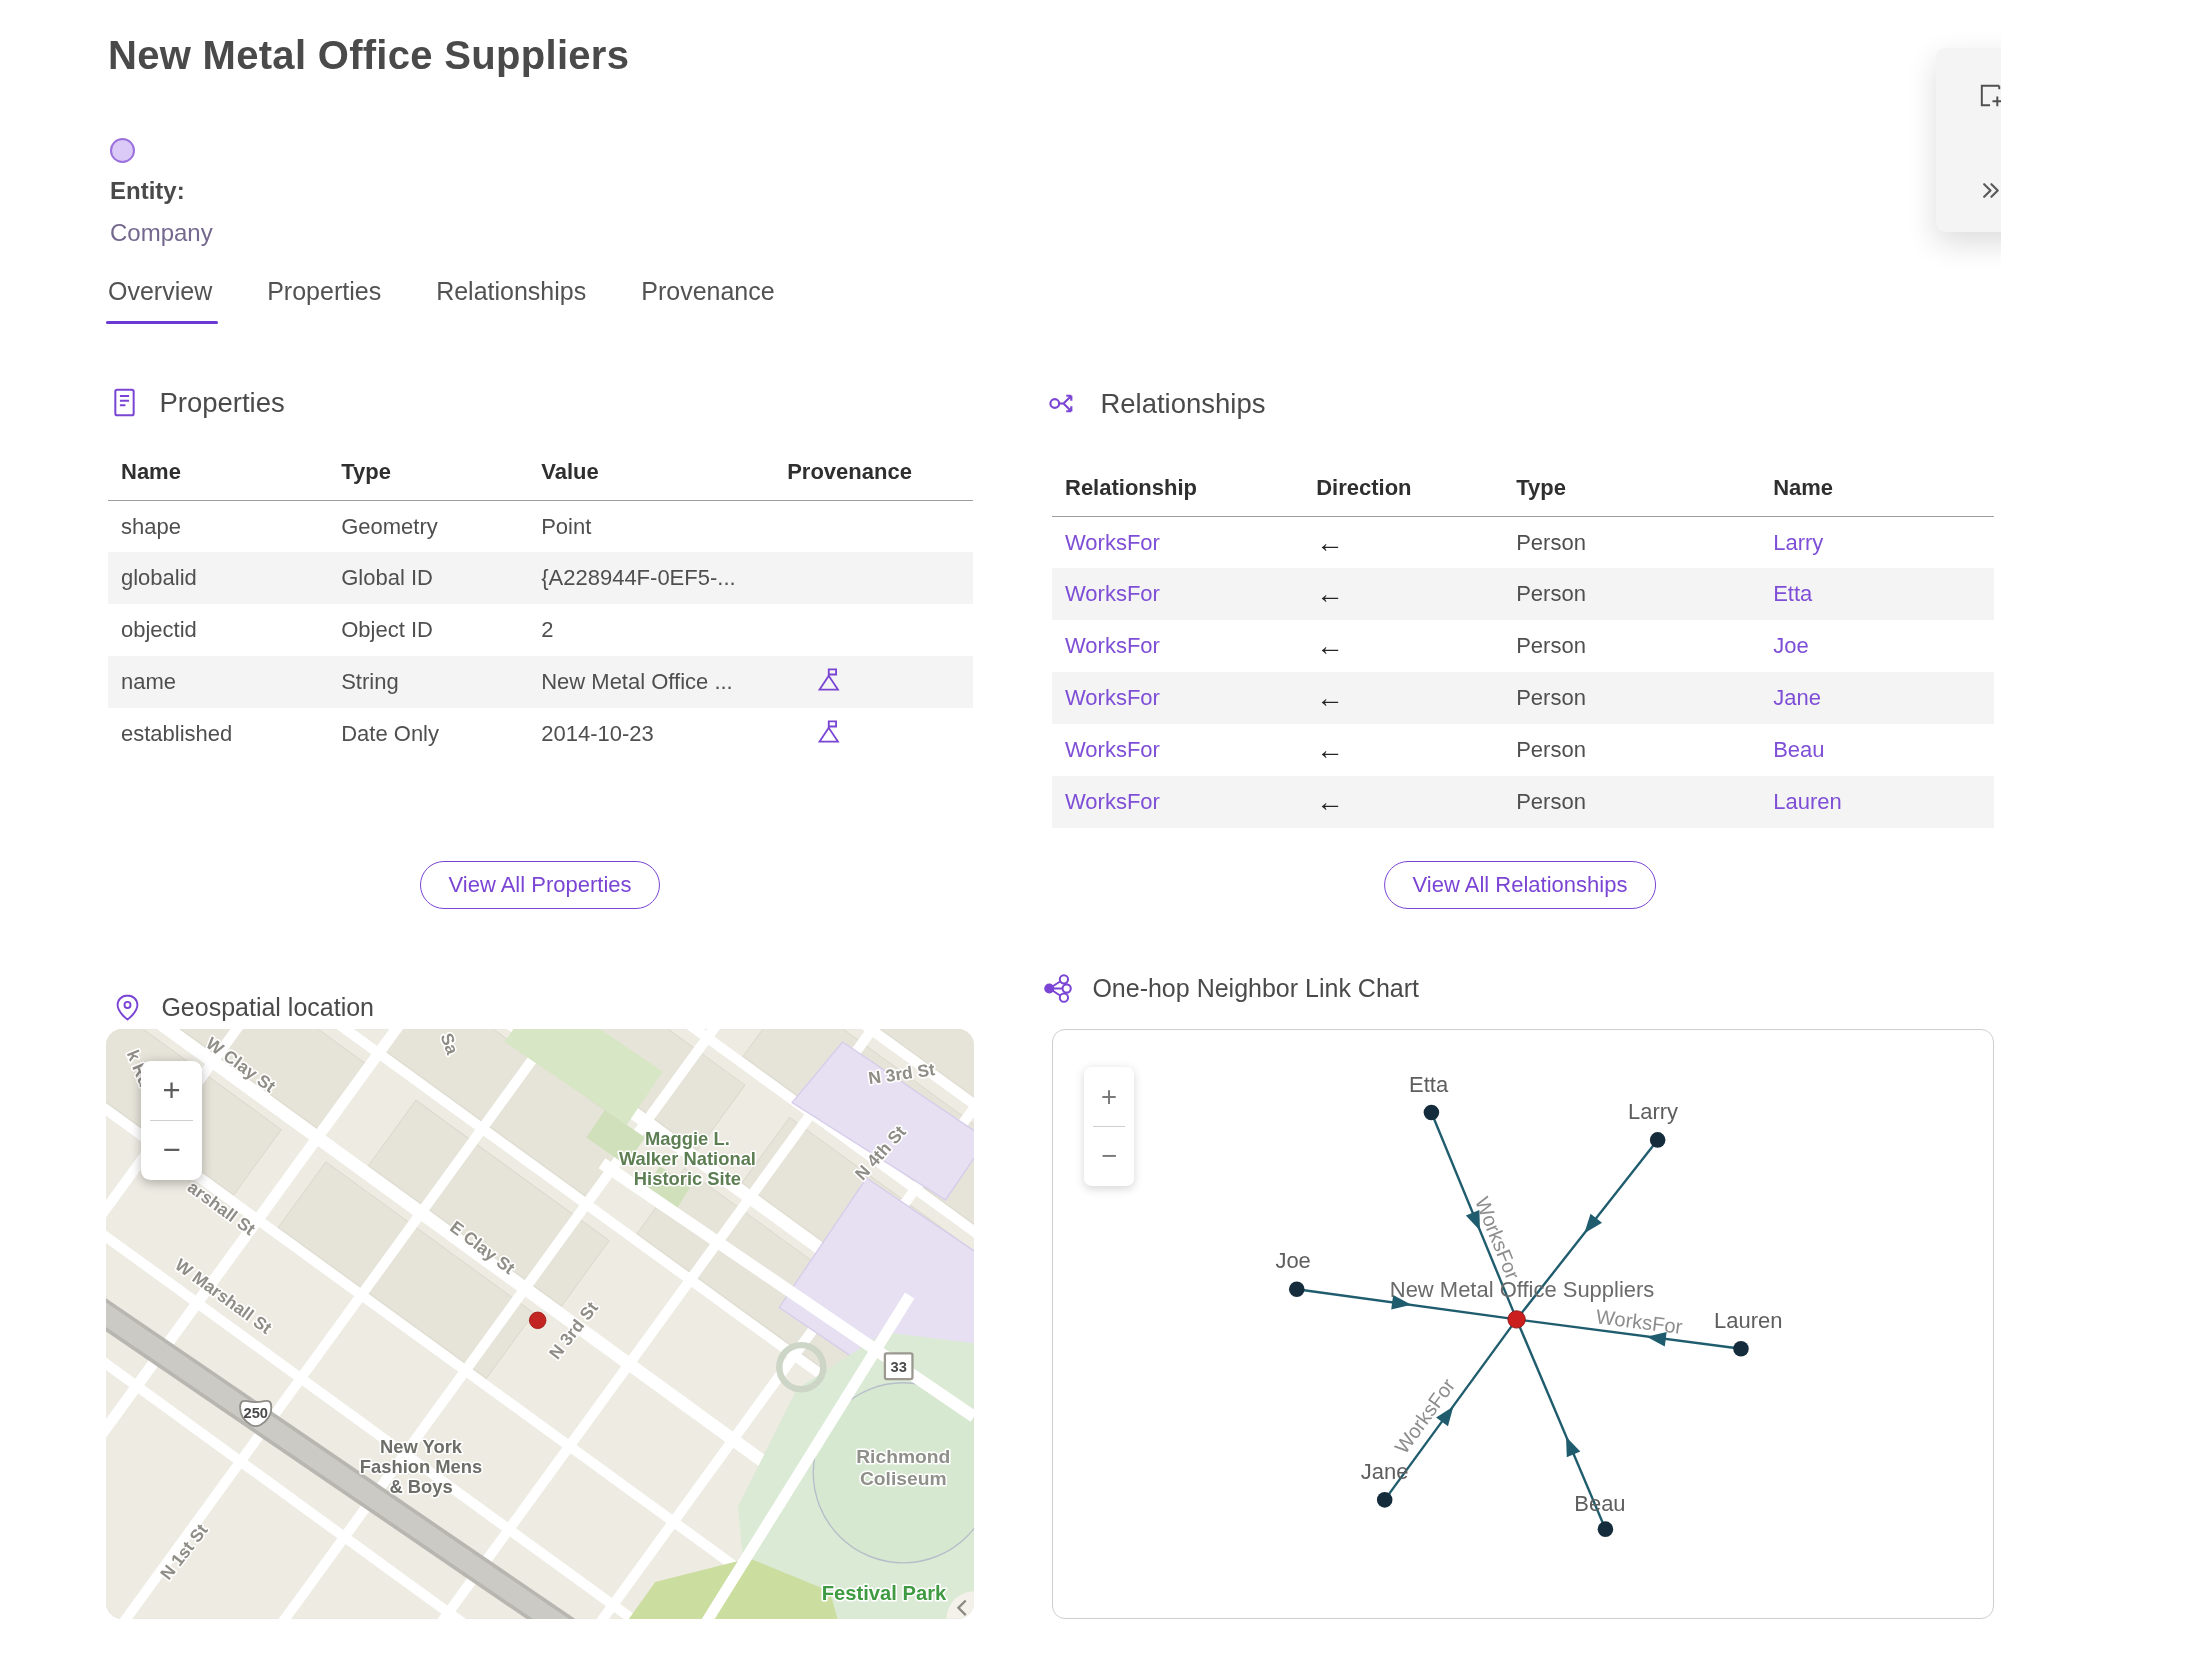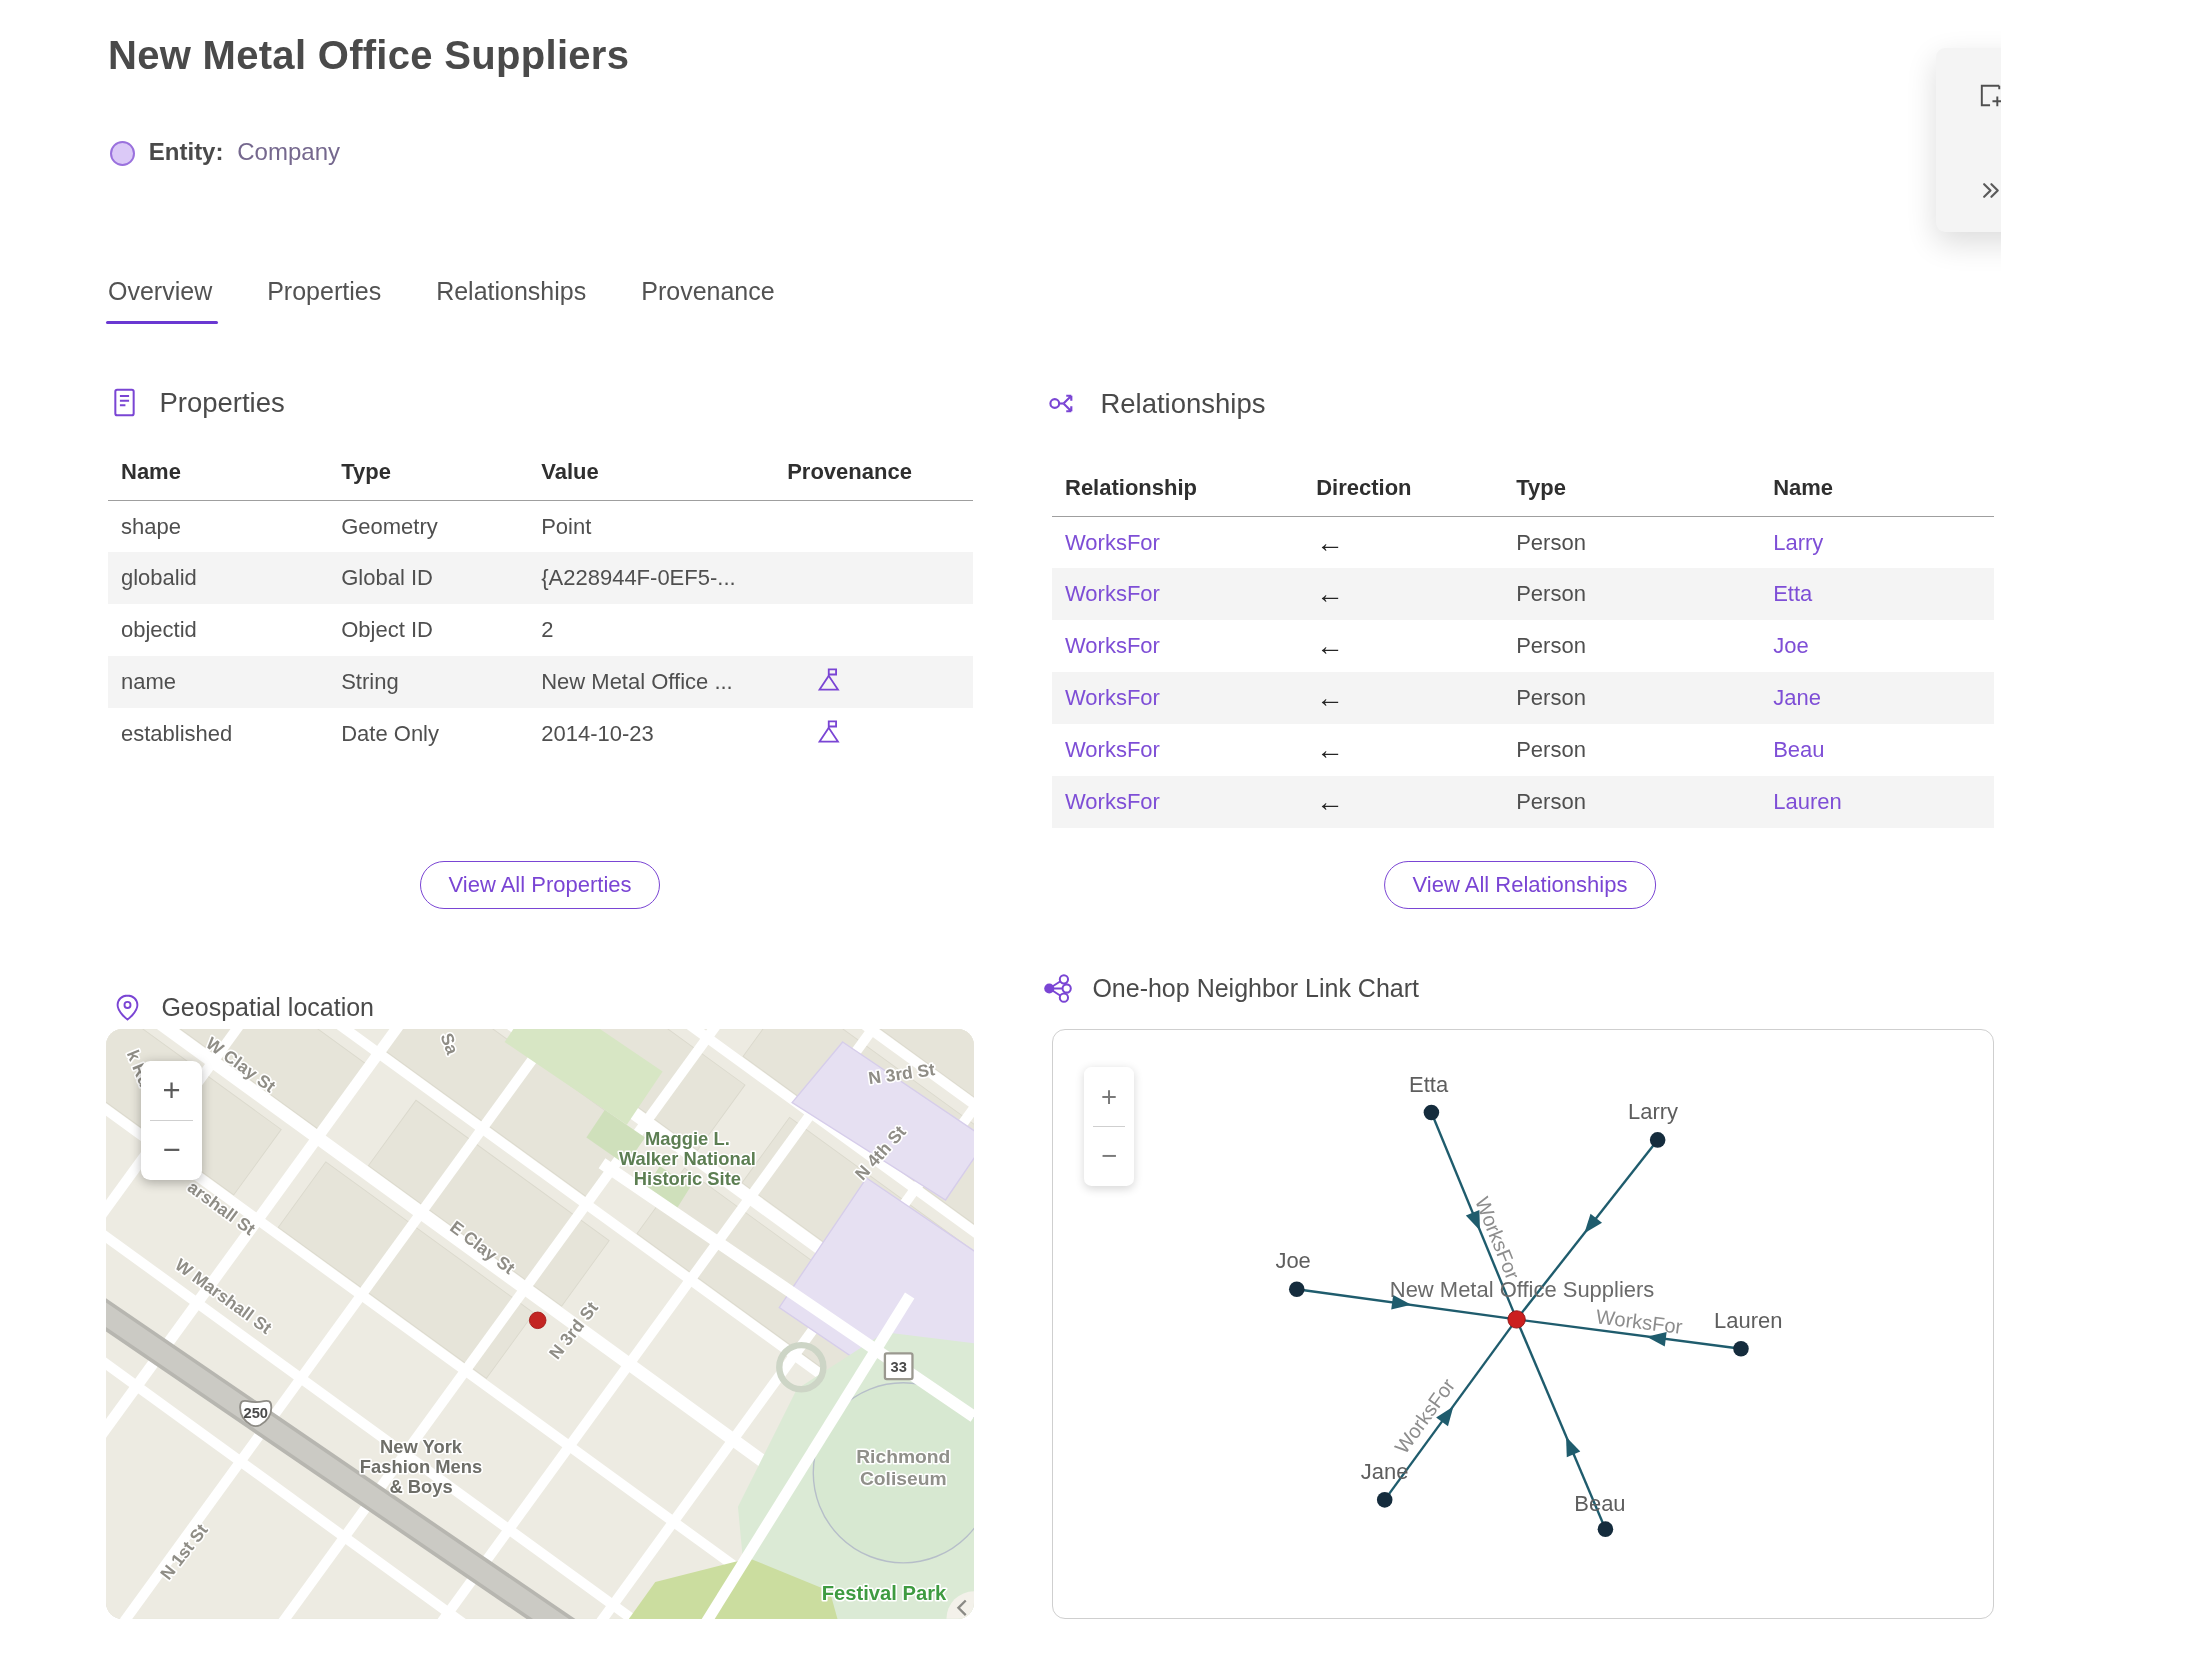--- a/index.html
+++ b/index.html
@@ -1,21 +1,21 @@
 <!DOCTYPE html>
 <html style="font-size:14.7px"><head>
 <meta charset="utf-8">
 <style>
   * { box-sizing: border-box; }
   body { margin:0; background:#ffffff; font-family:"Liberation Sans", sans-serif; color:#4f4f4f; }
   .screen { position:relative; width:2001px; height:1677px; background:#fff; overflow:hidden; }
 
   
   .page-title { position:absolute; left:108px; top:33px; font-size:40px; font-weight:700; color:#4a4a4a; letter-spacing:0.3px; }
-  .entity-row { position:absolute; left:110px; top:138px; display:flex; align-items:flex-end; gap:13.8px; font-size:24px; }
+  .entity-row { position:absolute; left:110px; top:138px; display:flex; align-items:flex-start; gap:13.8px; font-size:24px;flex-direction:column; }
   .entity-dot { width:25px; height:25px; border-radius:50%; background:#dbc9f7; border:2.8px solid #9a71dd; }
   .entity-label { font-weight:700; color:#4a4a4a; }
   .entity-type { color:#75688e; }
 
   
   .actions-panel { position:absolute; left:1936px; top:48px; width:260px; height:184px; background:#f4f4f4;
     border-radius:9.2px; box-shadow:0 11px 31px rgba(0,0,0,.14); }
   .action-item { position:absolute; left:40px; height:39px; display:flex; align-items:center; gap:26px;
     font-size:25px; color:#6b6b6b; cursor:pointer; }
   .action-item.add { top:27.5px; } .action-item.collapse { top:123px; }

